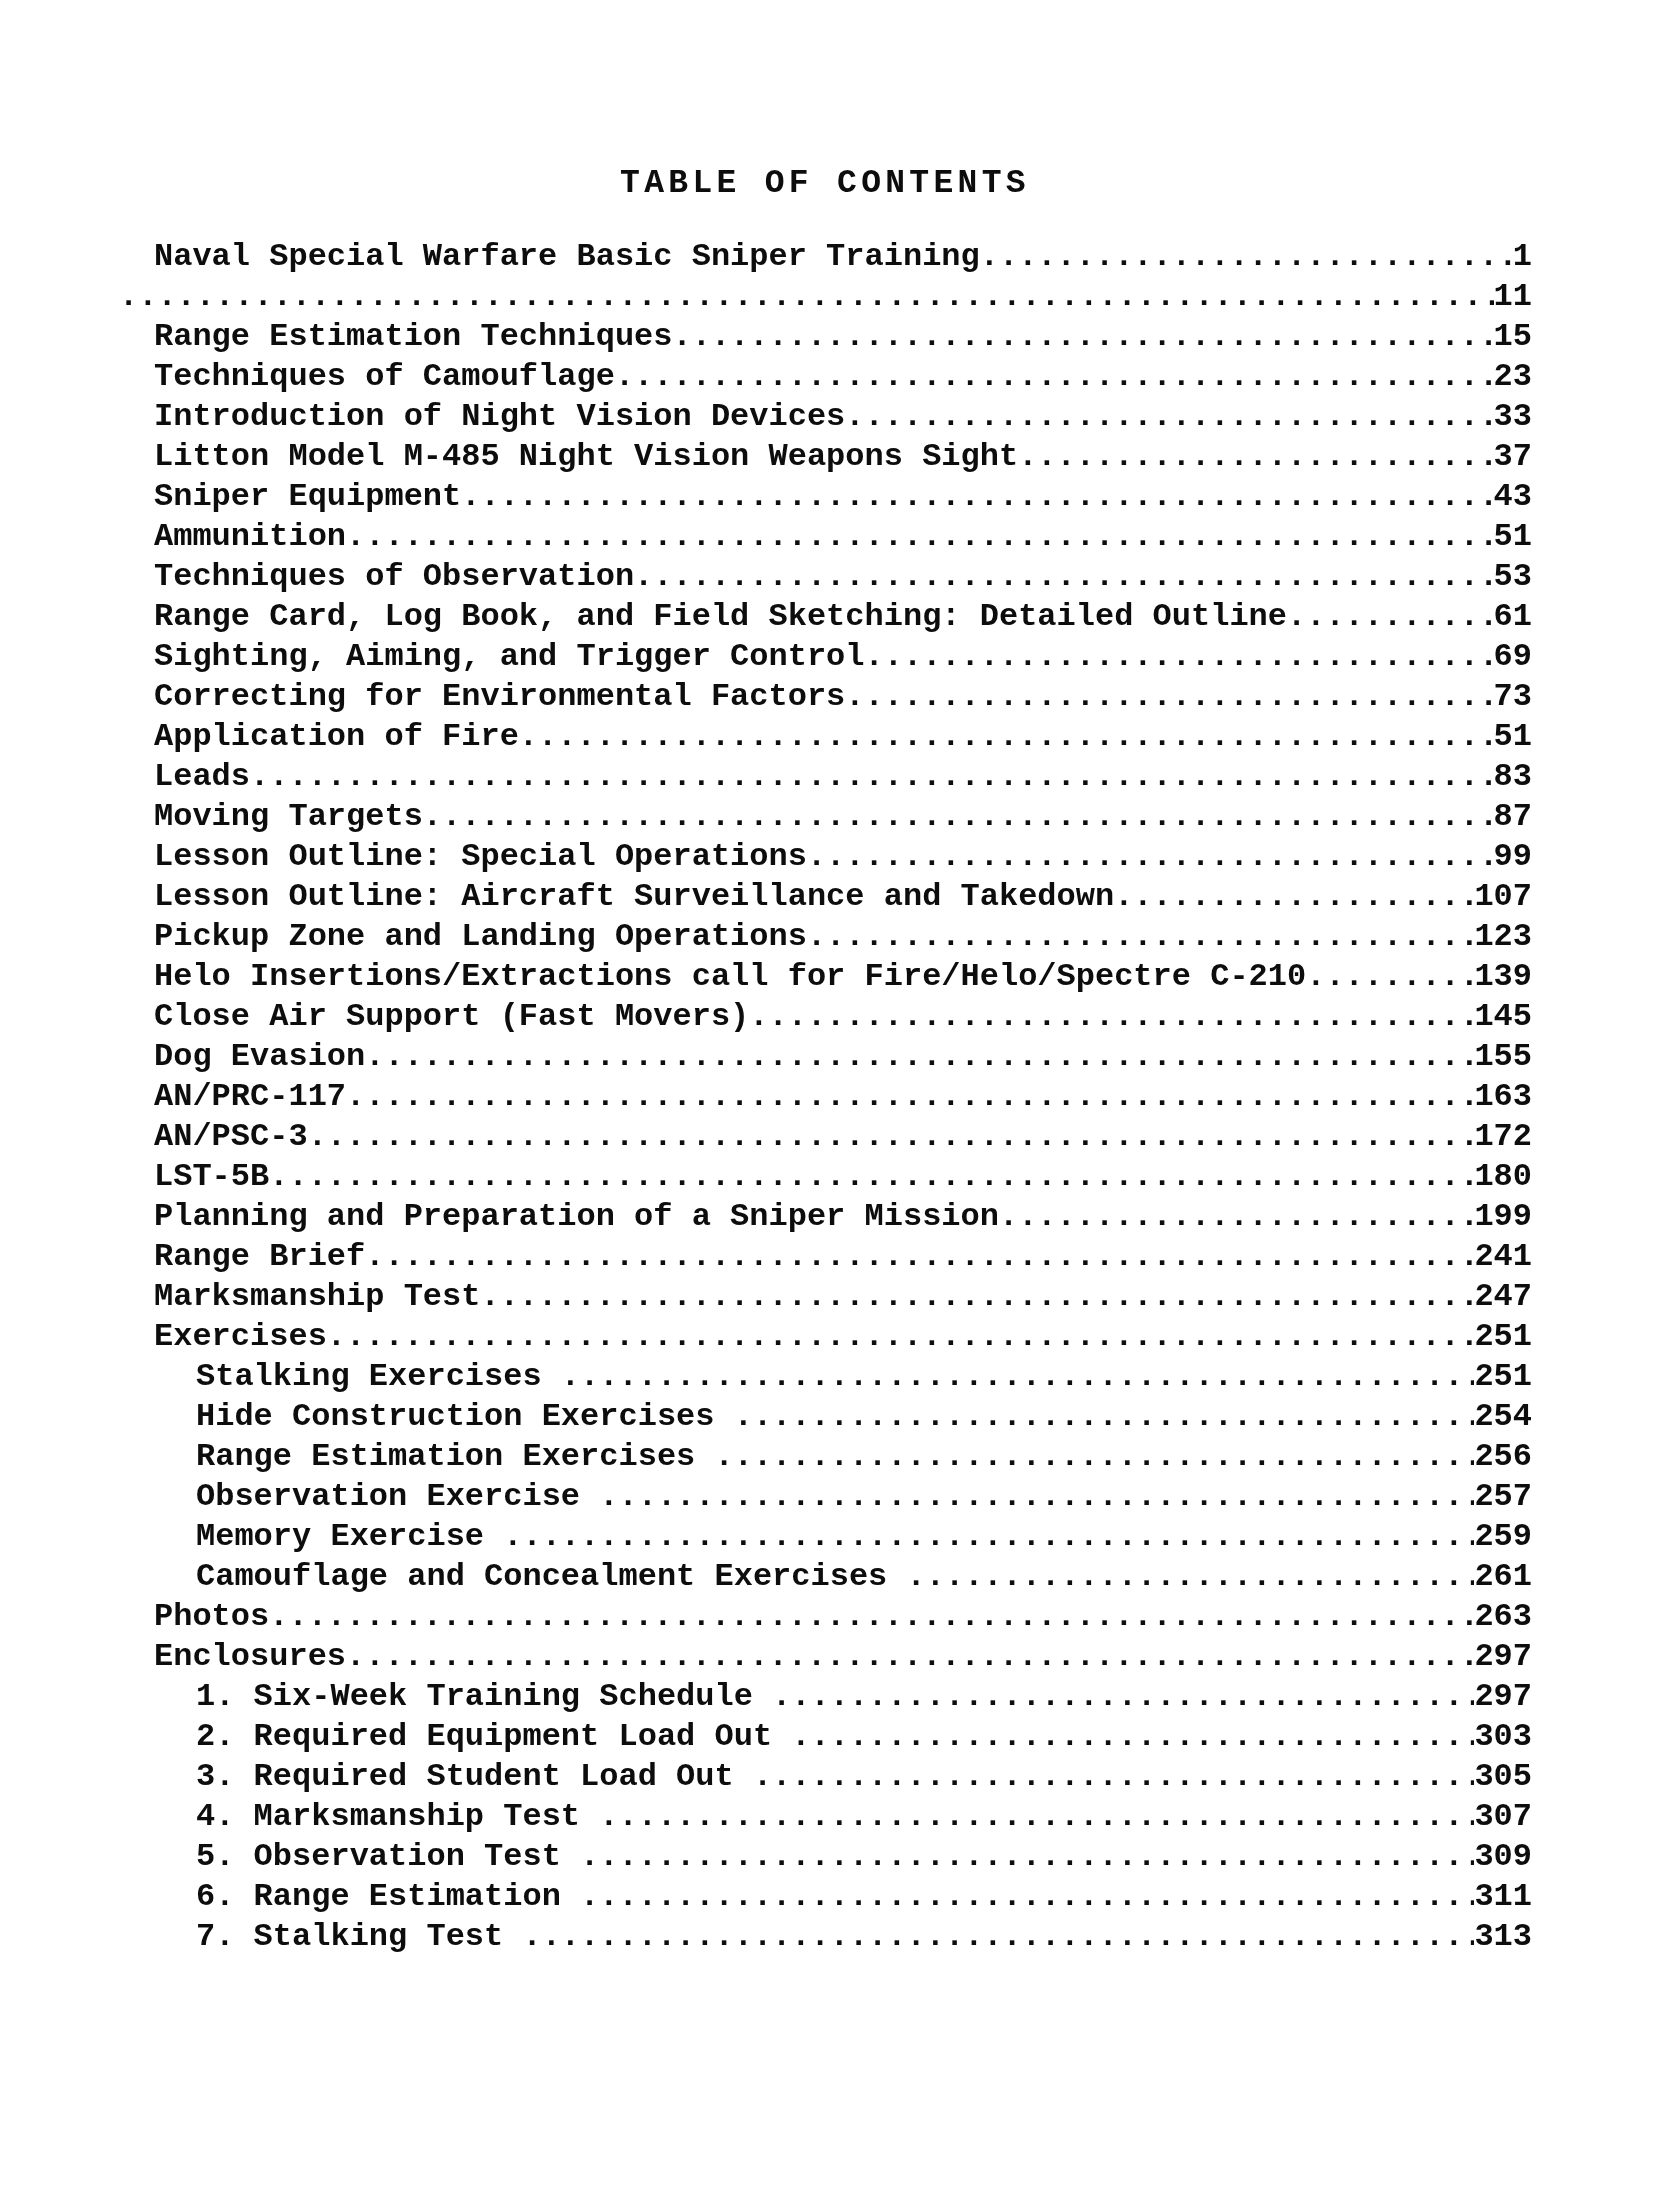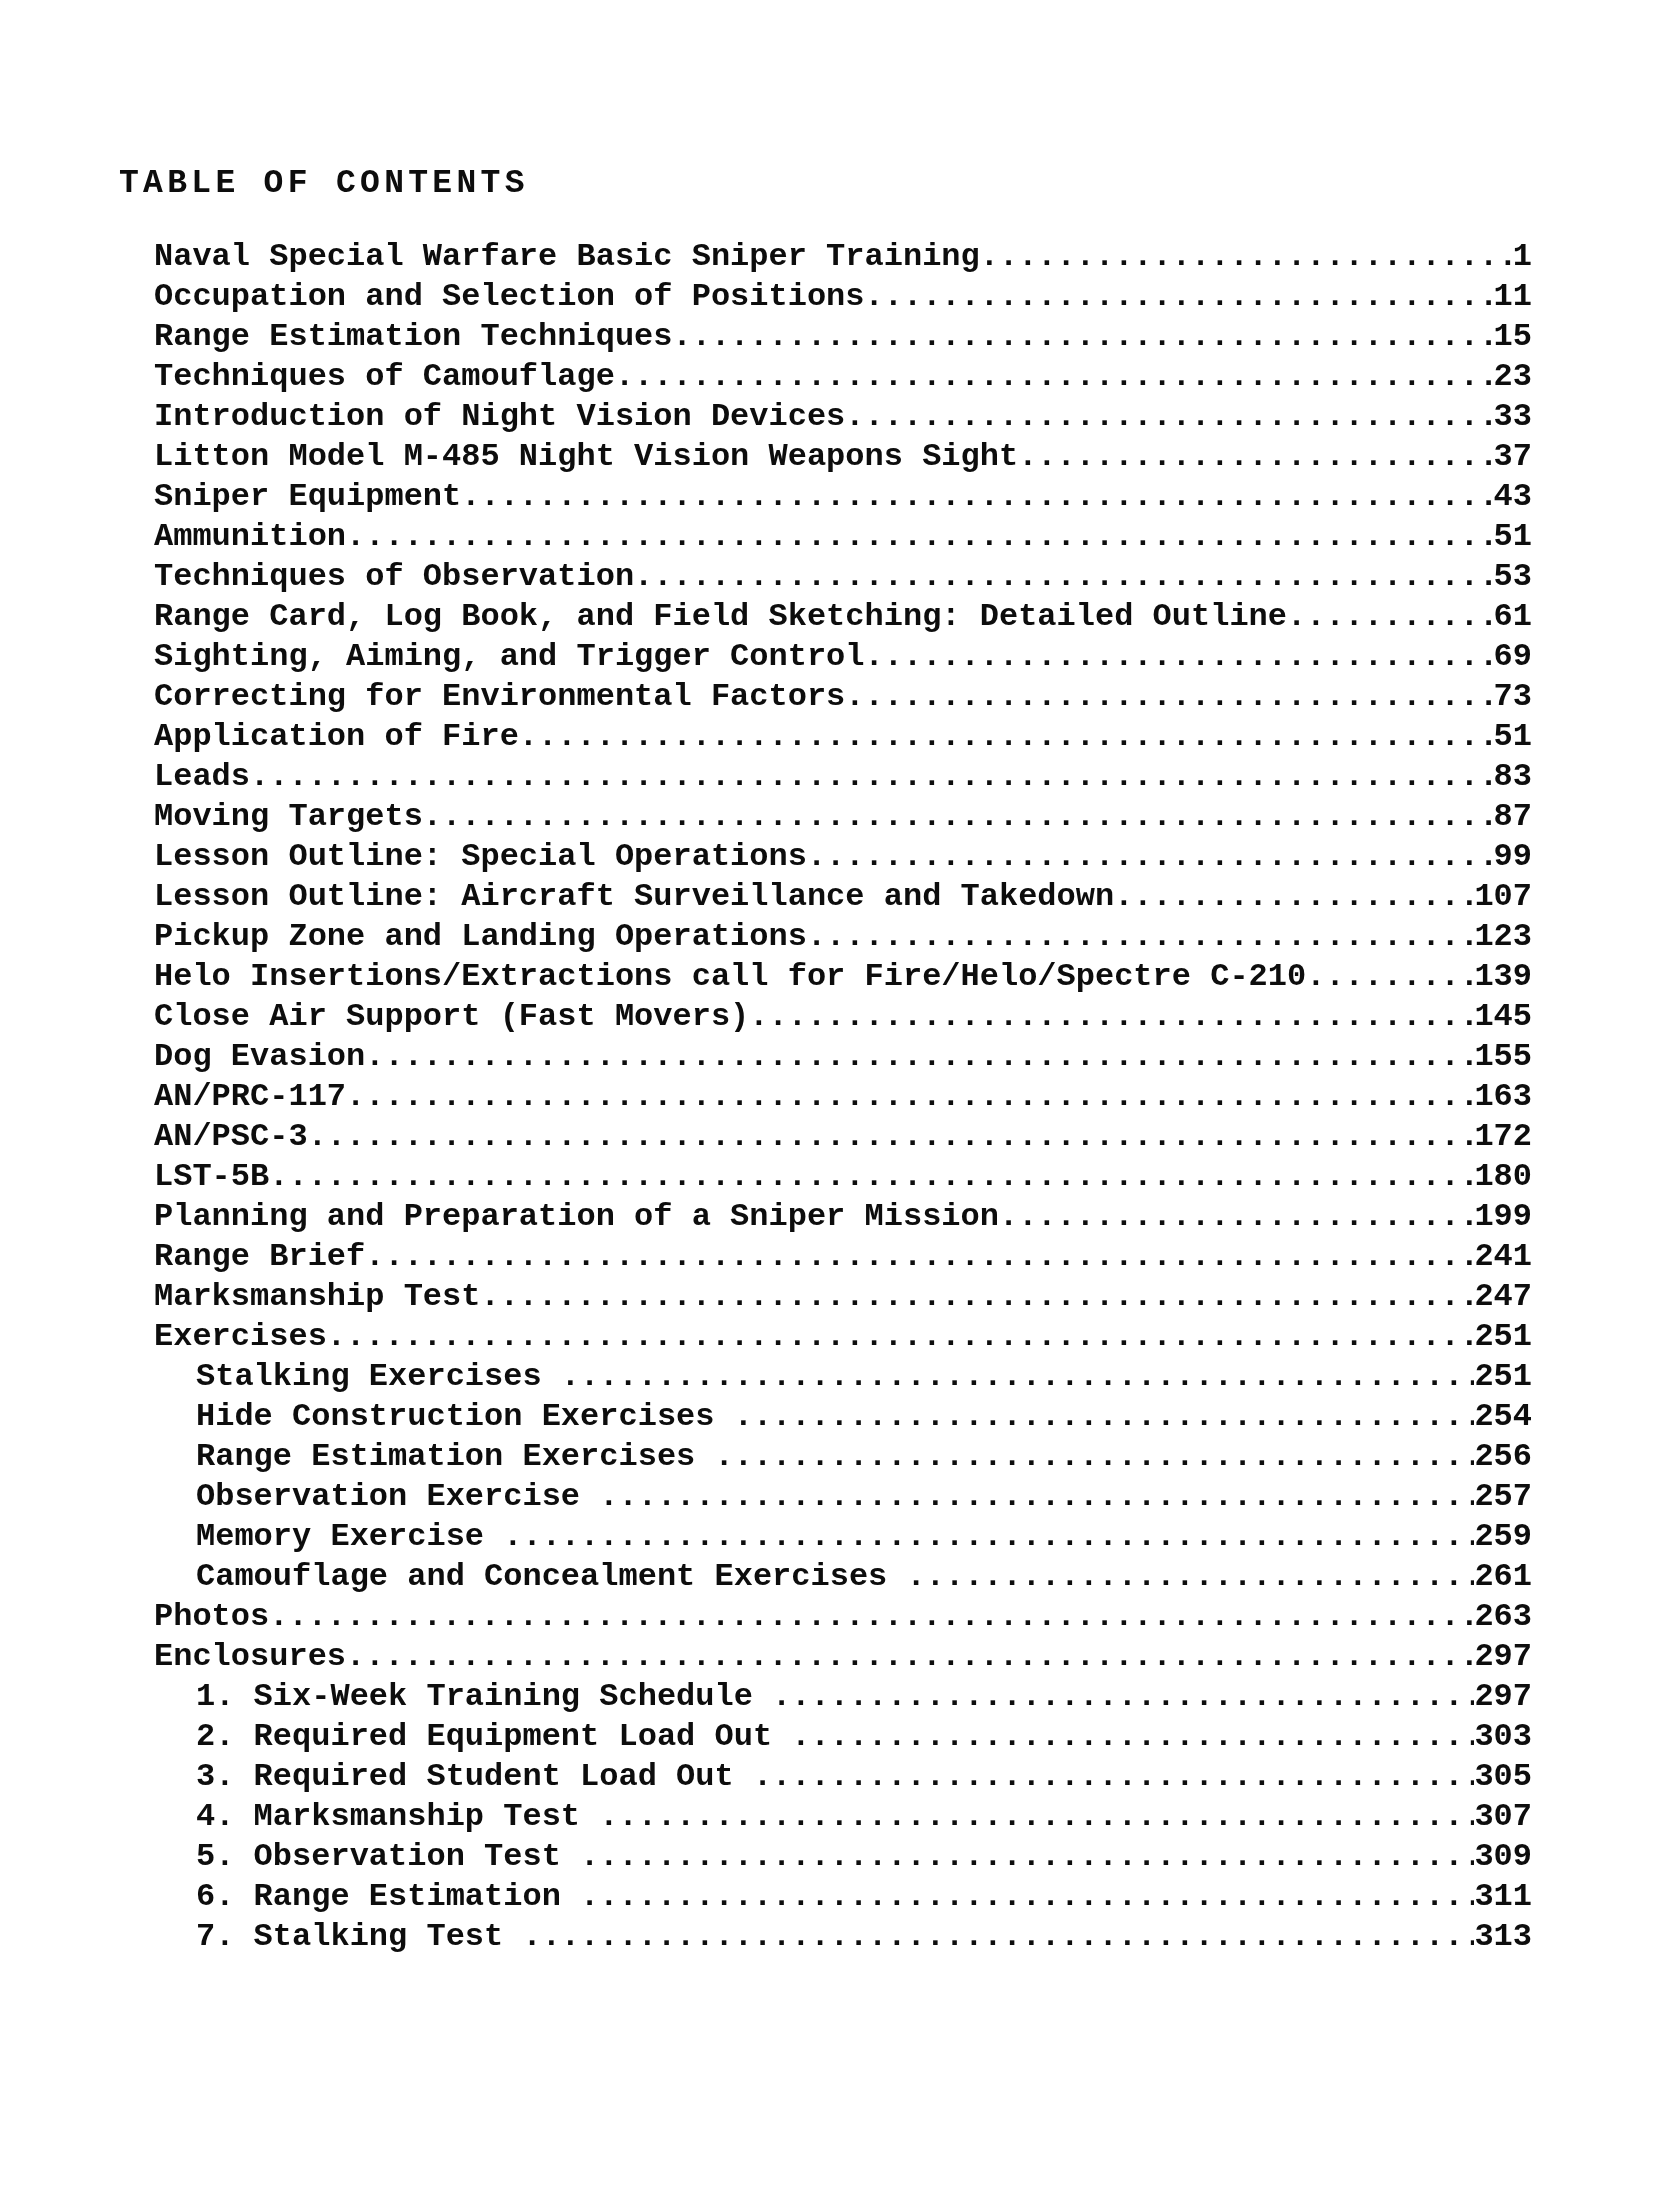--- a/index.html
+++ b/index.html
@@ -15,21 +15,21 @@
     font-family: "Liberation Mono", "DejaVu Sans Mono", monospace;
     font-weight: bold;
     color: #0d0d0d;
   }
 
   .doc-title {
     position: absolute;
     top: 165px;
     left: 119px;
     width: 1412px;
-    text-align: left;
+    text-align: center;
     font-size: 33px;
     letter-spacing: 4.3px;
     white-space: pre;
   }
 
   .toc {
     position: absolute;
     top: 237px;
     left: 119px;
     width: 1413px;
@@ -73,21 +73,20 @@
 
 <div class="doc-title">TABLE OF CONTENTS</div>
 
 <div class="toc">
     <div class="toc-row">
       <span class="toc-title">Naval Special Warfare Basic Sniper Training</span>
       <span class="toc-dots"></span>
       <span class="toc-page">1</span>
     </div>
     <div class="toc-row">
-      <span class="toc-title">Occupation and Selection of Positions</span>
       <span class="toc-dots"></span>
       <span class="toc-page">11</span>
     </div>
     <div class="toc-row">
       <span class="toc-title">Range Estimation Techniques</span>
       <span class="toc-dots"></span>
       <span class="toc-page">15</span>
     </div>
     <div class="toc-row">
       <span class="toc-title">Techniques of Camouflage</span>

